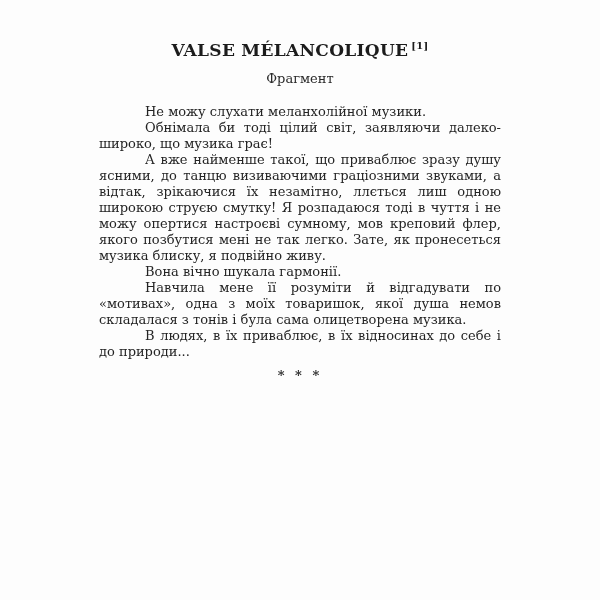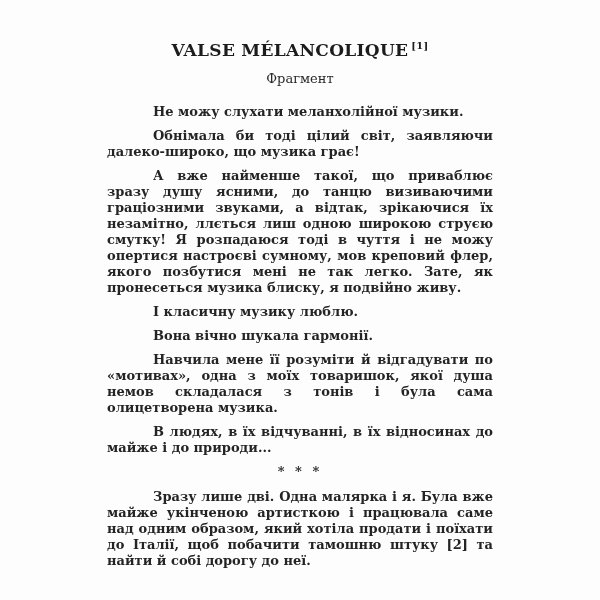--- a/index.html
+++ b/index.html
@@ -38,23 +38,22 @@
   }
   .body {
     width: 402px;
     margin: 18px auto 0;
     font-size: 13px;
     line-height: 16px;
     text-align: justify;
     color: #242424;
   }
   .body p {
-    margin: 8px;
+    margin: 0;
     text-indent: 46px;
-    font-weight: bold;
   }
   .separator {
     margin: 8px 0 9px;
     text-align: center;
     text-indent: 0;
     font-size: 13px;
     font-weight: bold;
     letter-spacing: 3px;
     color: #2a2a2a;
   }
@@ -69,25 +68,23 @@
 
   <h1 class="title"><span>VALSE MÉLANCOLIQUE</span><sup class="fnref">[1]</sup></h1>
 
   <div class="subtitle">Фрагмент</div>
 
   <div class="body">
 
     <p>Не можу слухати меланхолійної музики.</p>
     <p>Обнімала би тоді цілий світ, заявляючи далеко-широко, що музика грає!</p>
     <p>А вже найменше такої, що приваблює зразу душу ясними, до танцю визиваючими граціозними звуками, а відтак, зрікаючися їх незамітно, ллється лиш одною широкою струєю смутку! Я розпадаюся тоді в чуття і не можу опертися настроєві сумному, мов креповий флер, якого позбутися мені не так легко. Зате, як пронесеться музика блиску, я подвійно живу.</p>
-    <p>І класичну музику люблю.</p>
     <p>Вона вічно шукала гармонії.</p>
     <p>Навчила мене її розуміти й відгадувати по «мотивах», одна з моїх товаришок, якої душа немов складалася з тонів і була сама олицетворена музика.</p>
-    <p>В людях, в їх відчуванні, в їх відносинах до майже і до природи...</p>
+    <p>В людях, в їх приваблює, в їх відносинах до себе і до природи...</p>
 
     <div class="separator">* * *</div>
 
 
-    <p><span>Зразу лише дві. Одна малярка і я. Була вже майже укінченою артисткою і працювала саме над одним образом, який хотіла продати і поїхати до Італії, щоб побачити тамошню штуку </span><span class="inline-fnref">[2]</span><span> та найти й собі дорогу до неї.</span></p>
 
 
   </div>
 </div>
 
 </body></html>

